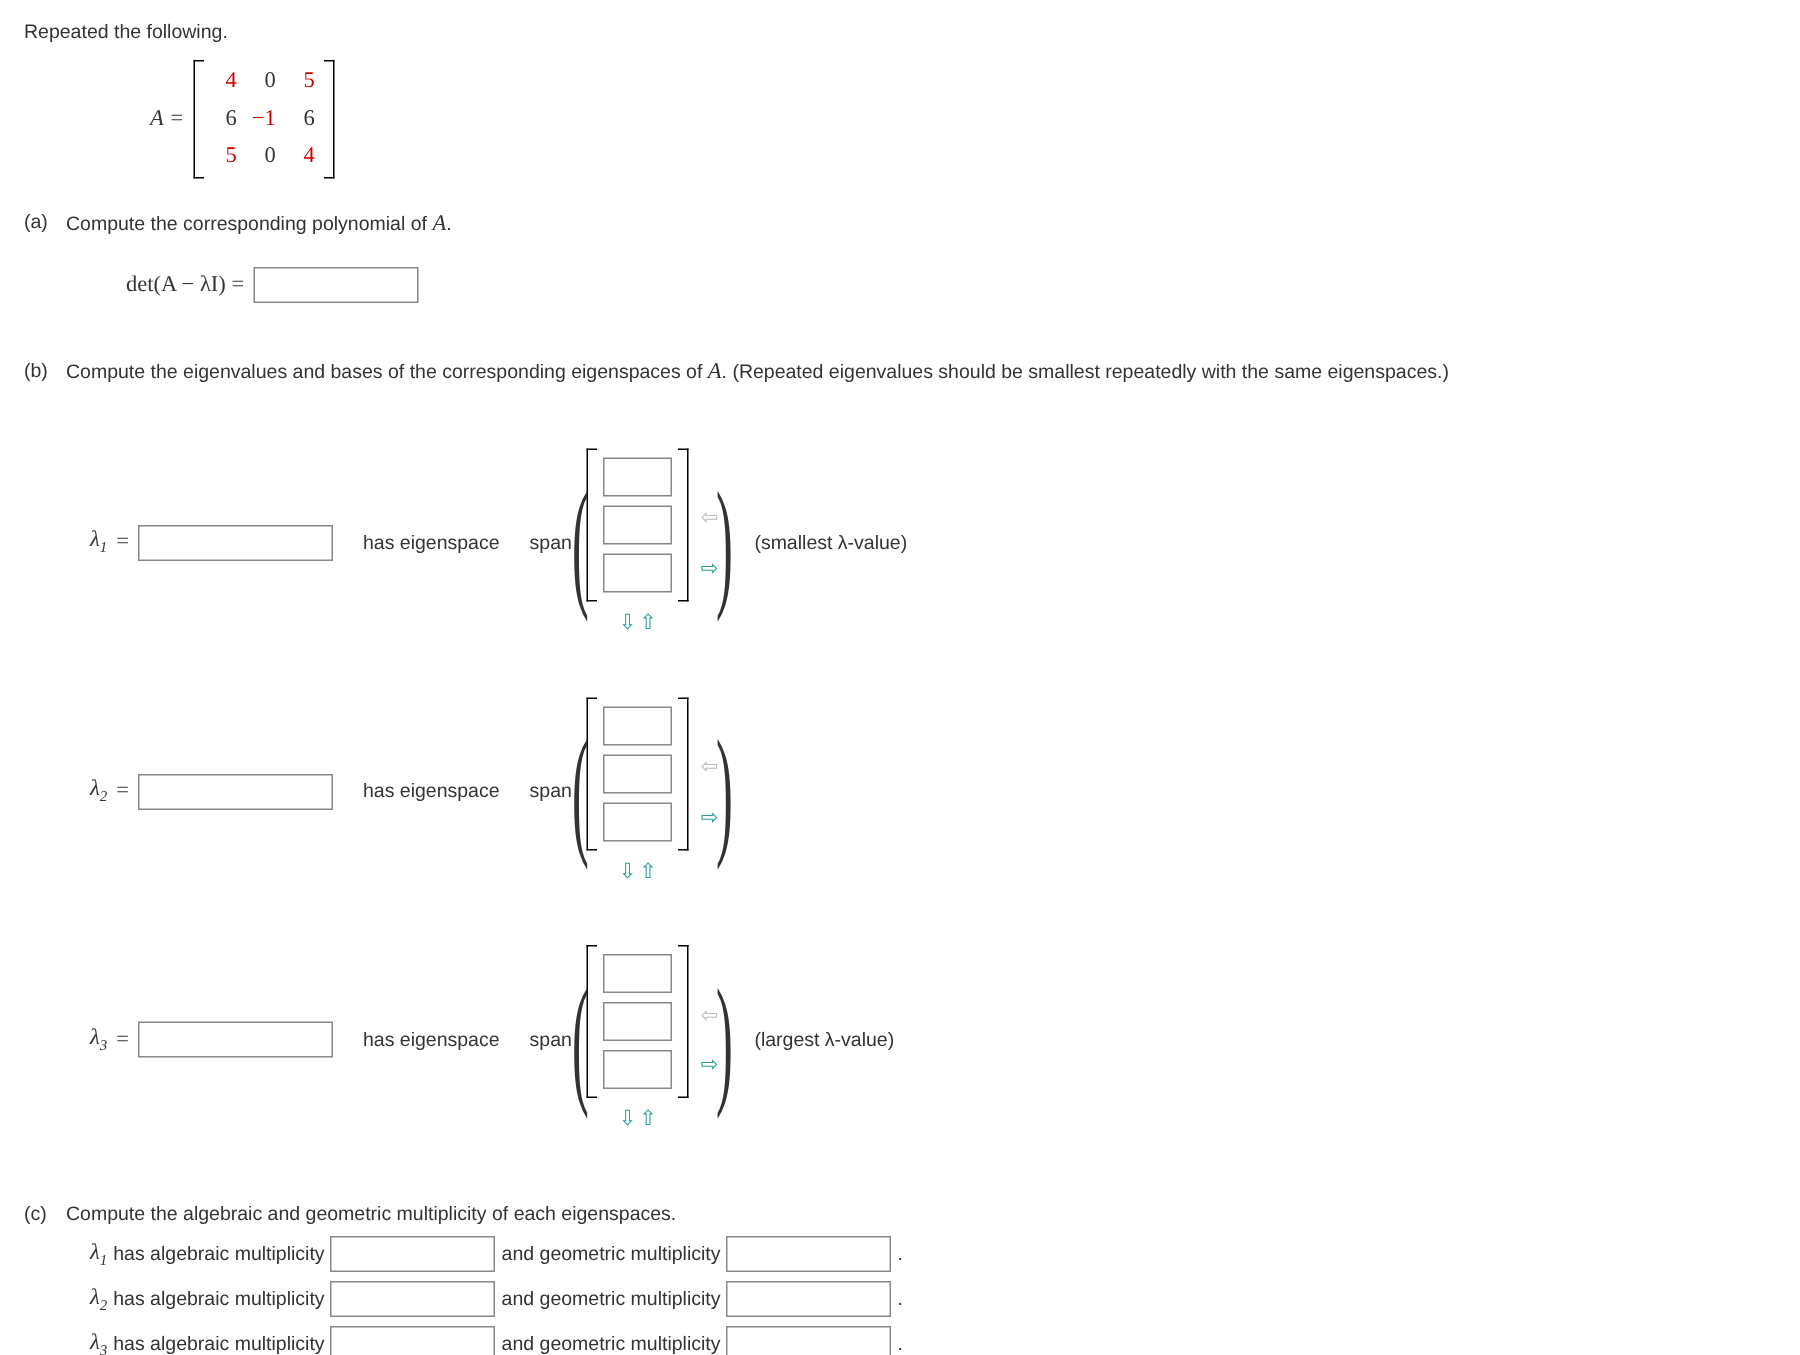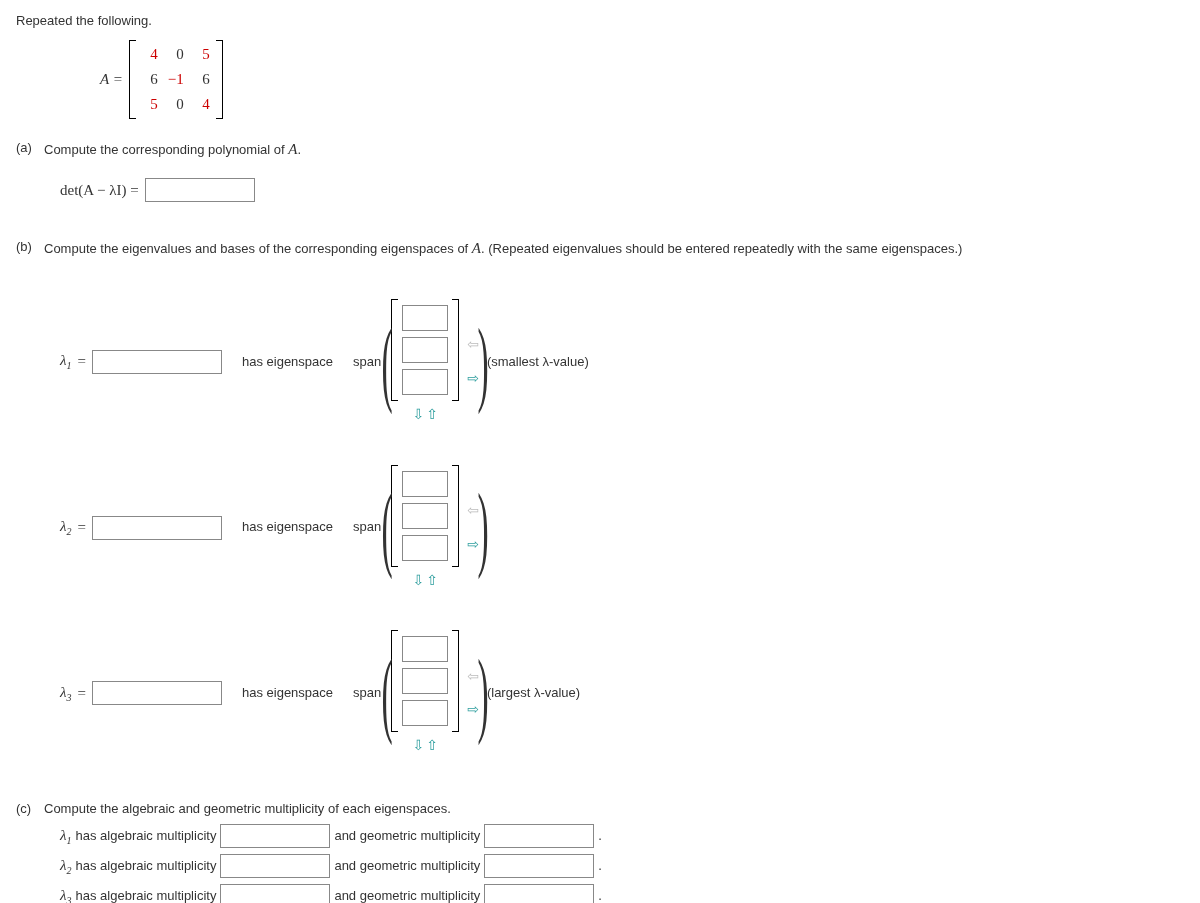--- a/index.html
+++ b/index.html
@@ -64,21 +64,21 @@
     display: flex;
     align-items: flex-start;
   }
   .part-label {
     min-width: 28px;
   }
   .part-body {
     flex: 1;
   }
   .det-row {
-    margin-left: 44px;
+    margin-left: 68px;
     margin-top: 18px;
     display: flex;
     align-items: center;
     gap: 6px;
   }
   .txtinput {
     border: 1px solid #888;
     height: 20px;
     font-size: 13px;
     padding: 1px 4px;
@@ -147,21 +147,21 @@
   .vec-arrows-h {
     display: flex;
     flex-direction: column;
     gap: 14px;
     margin-left: 4px;
     font-size: 14px;
   }
   .arrow-teal { color: #2a9c9c; }
   .arrow-gray { color: #bbb; }
   .note {
-    margin-left: 0;
+    margin-left: 16px;
   }
   .mult-row {
     margin-left: 44px;
     display: flex;
     align-items: center;
     gap: 4px;
     margin-top: 6px;
   }
   .sub { font-size: 10px; vertical-align: sub; }
 </style>
@@ -196,21 +196,21 @@
   </div>
 </div>
 <div class="det-row">
   <span class="serif">det(A − λI) =</span>
   <input type="text" class="txtinput" style="width: 100px;">
 </div>
 
 <div class="part" style="margin-top:36px">
   <div class="part-label">(b)</div>
   <div class="part-body">
-    <span>Compute the eigenvalues and bases of the corresponding eigenspaces of </span><span class="serif-it">A</span><span>. (Repeated eigenvalues should be entered repeatedly with the same eigenspaces.)</span>
+    <span>Compute the eigenvalues and bases of the corresponding eigenspaces of </span><span class="serif-it">A</span><span>. (Repeated eigenvalues should be smallest repeatedly with the same eigenspaces.)</span>
   </div>
 </div>
 
 <div class="eig-block">
   <span class="serif-it"><span>λ</span><span class="sub">1</span></span>
   <span class="serif" style="margin:0 6px">=</span>
   <input type="text" class="txtinput" style="width: 120px;">
   <span style="margin:0 20px">has eigenspace</span>
   <span style="margin-right:2px">span</span>
   <div class="span-vec">

